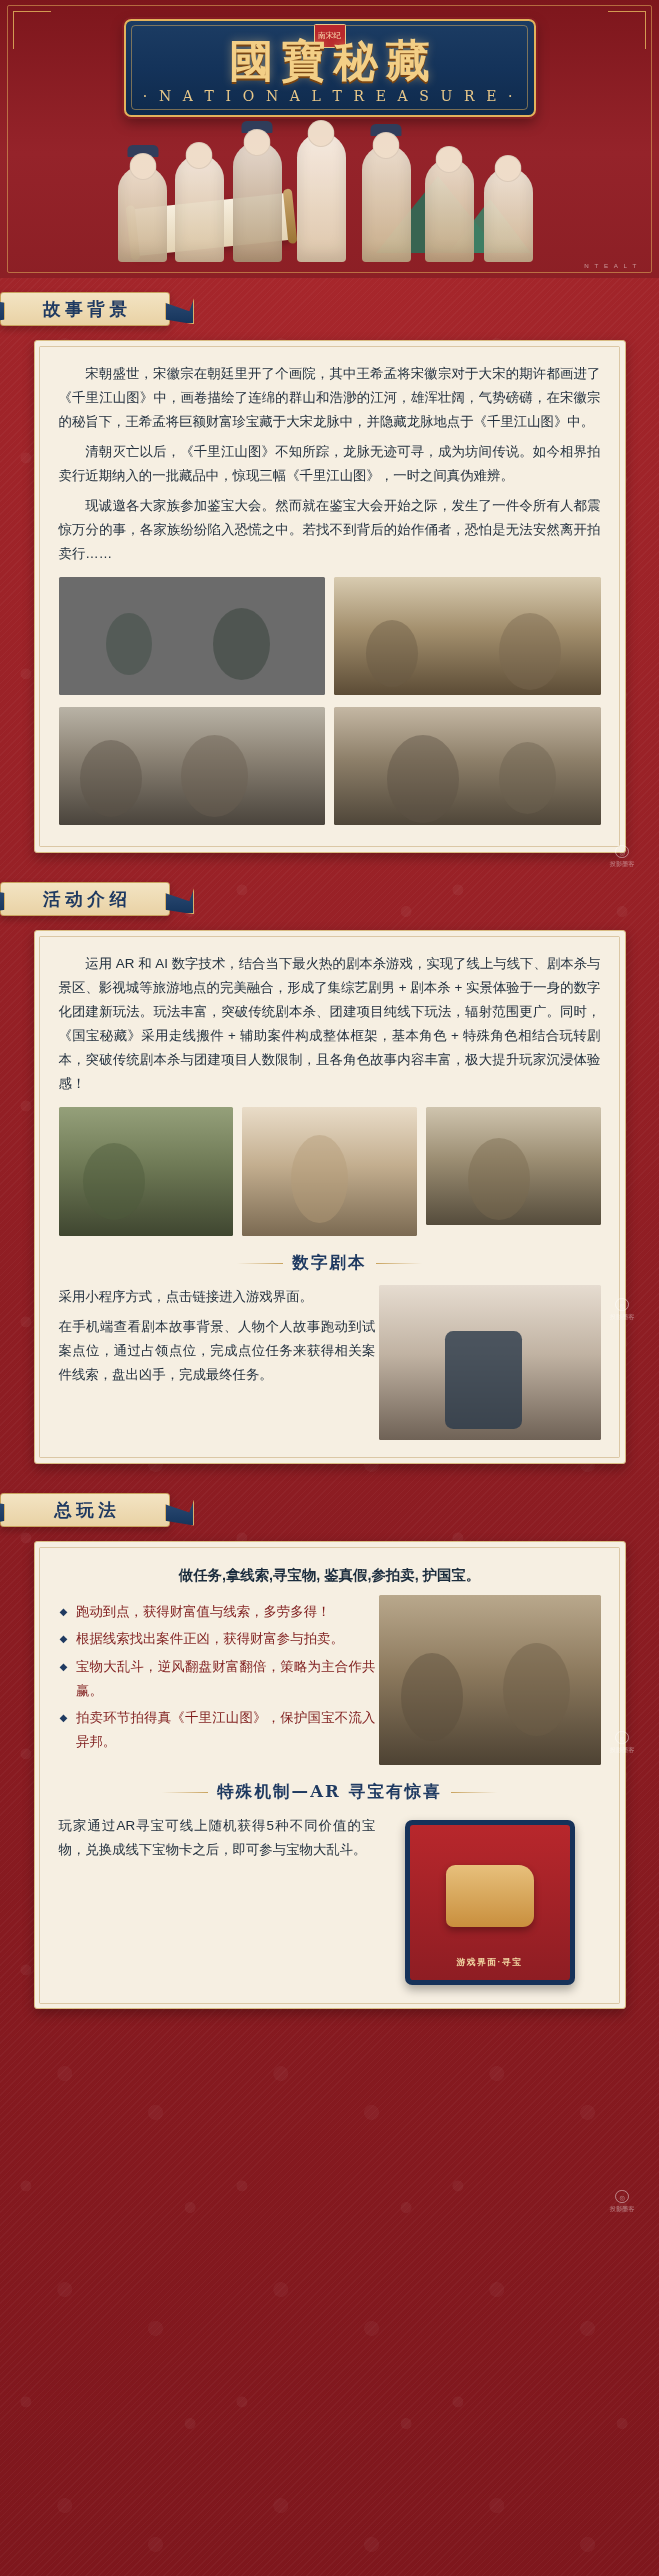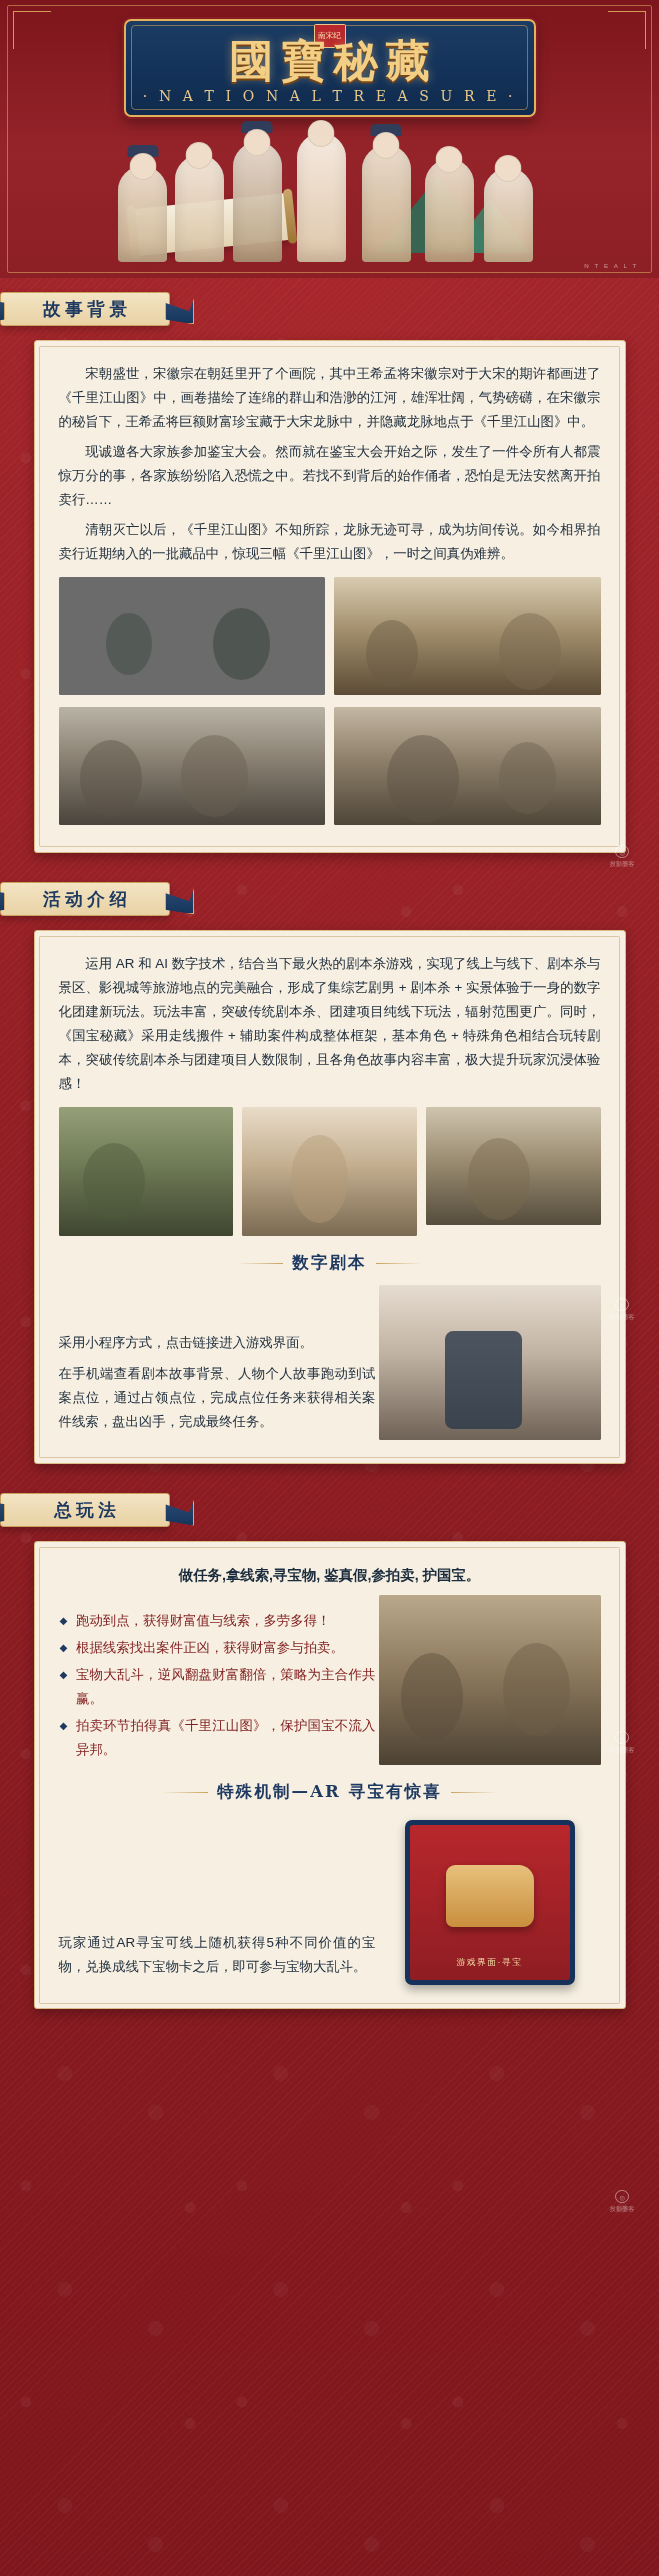--- a/index.html
+++ b/index.html
@@ -332,25 +332,25 @@
   .blob {
     position: absolute;
     border-radius: 50%;
     opacity: .45;
   }
 
   .two-col {
     position: relative;
     display: flex;
     gap: 3px;
-    align-items: flex-end;
+    align-items: flex-start;
     margin-top: 5.2px;
   }
   .two-col .txt { flex: 1; }
-  .two-col .pic { width: 222px; }
+  .two-col .pic { width: 222px; font-weight: bold; }
 
   .bullets {
     position: relative;
     margin: 5.2px 0 0 0;
     padding: 0;
     list-style: none;
   }
   .bullets li {
     font-size: 13.4px;
     line-height: 24px;
@@ -485,22 +485,22 @@
   </div>
 
   <div class="section-title">
     <div class="ribbon">
       <span>故事背景</span>
     </div>
   </div>
 
   <div class="card">
     <p class="indent">宋朝盛世，宋徽宗在朝廷里开了个画院，其中王希孟将宋徽宗对于大宋的期许都画进了《千里江山图》中，画卷描绘了连绵的群山和浩渺的江河，雄浑壮阔，气势磅礴，在宋徽宗的秘旨下，王希孟将巨额财富珍宝藏于大宋龙脉中，并隐藏龙脉地点于《千里江山图》中。</p>
+    <p class="indent">清朝灭亡以后，《千里江山图》不知所踪，龙脉无迹可寻，成为坊间传说。如今相界拍卖行近期纳入的一批藏品中，惊现三幅《千里江山图》，一时之间真伪难辨。</p>
     <p class="indent">现诚邀各大家族参加鉴宝大会。然而就在鉴宝大会开始之际，发生了一件令所有人都震惊万分的事，各家族纷纷陷入恐慌之中。若找不到背后的始作俑者，恐怕是无法安然离开拍卖行……</p>
-    <p class="indent">清朝灭亡以后，《千里江山图》不知所踪，龙脉无迹可寻，成为坊间传说。如今相界拍卖行近期纳入的一批藏品中，惊现三幅《千里江山图》，一时之间真伪难辨。</p>
 
     <div class="photo-row">
       <div class="photo ph-a">
         <div class="blob" style="left:18%;top:30%;width:46px;height:62px;background:#3a4a40;"></div>
         <div class="blob" style="left:58%;top:26%;width:57px;height:72px;background:#2f3b33;"></div>
         <div class="cap"></div>
       </div>
       <div class="photo ph-indoor">
         <div class="blob" style="left:12%;top:36%;width:52px;height:67px;background:#6b5a44;"></div>
         <div class="blob" style="left:62%;top:30%;width:62px;height:77px;background:#7a6950;"></div>

